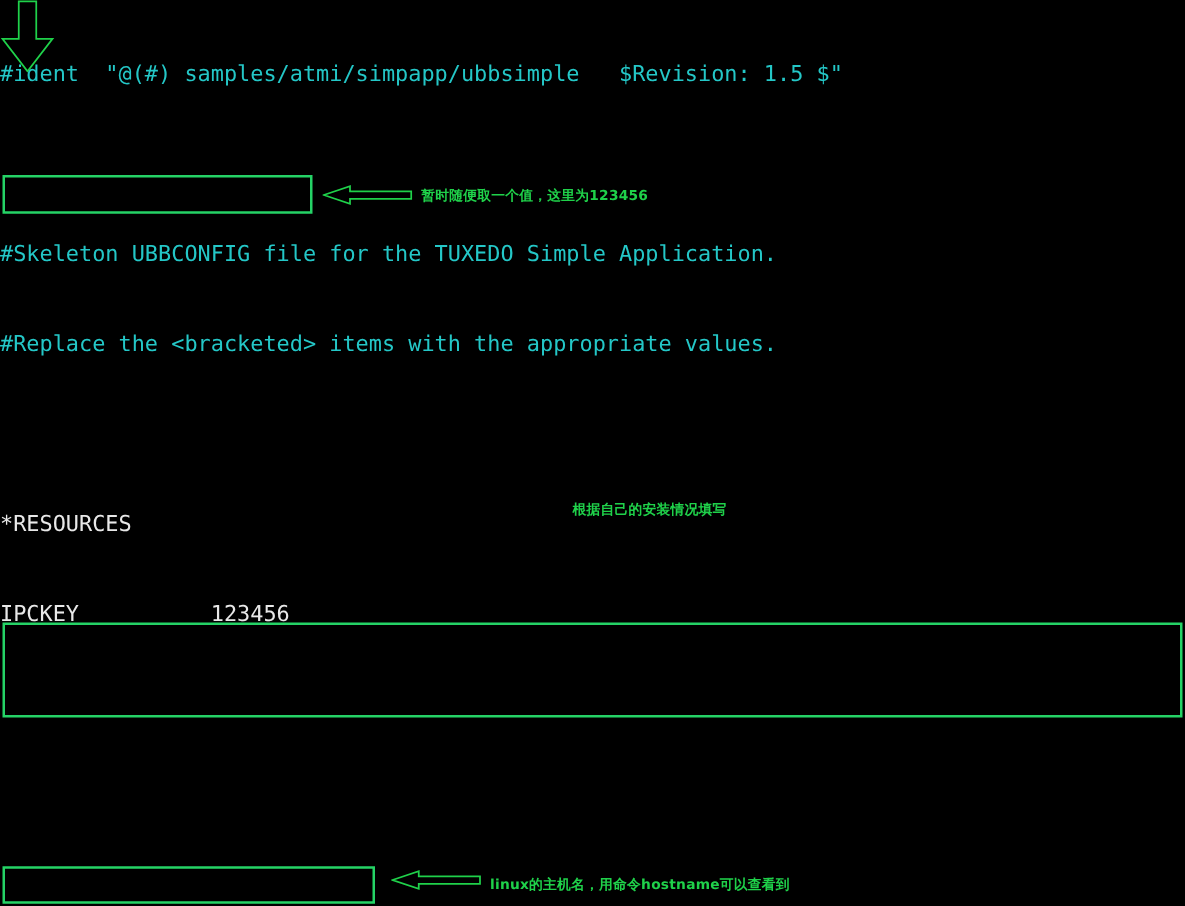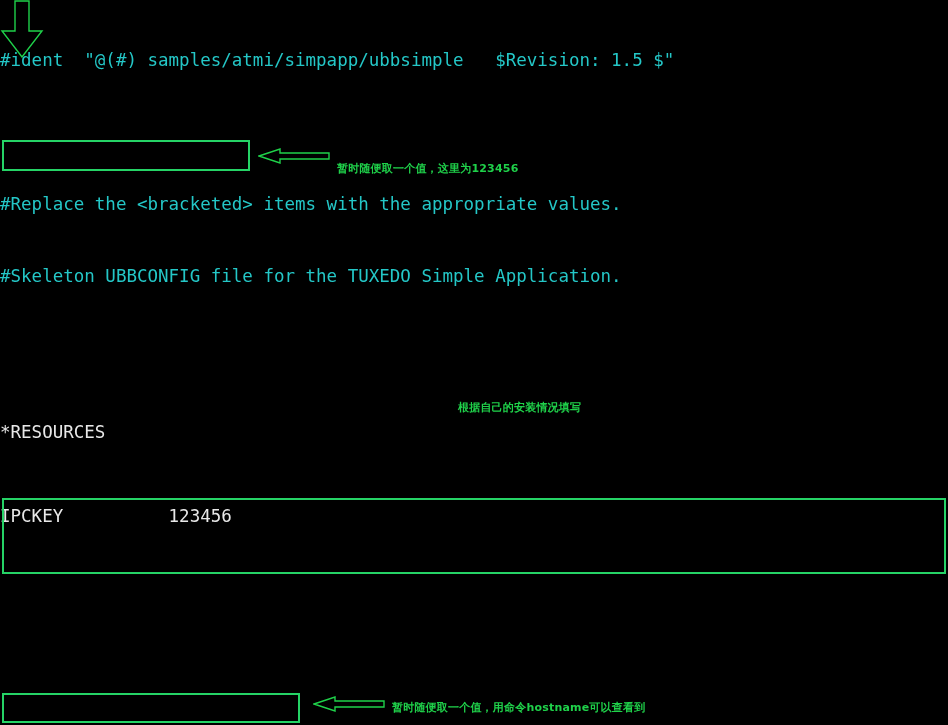--- a/index.html
+++ b/index.html
@@ -28,21 +28,21 @@
     font-size: 17.5px;
     line-height: 24px;
     white-space: pre;
     letter-spacing: 0px;
   }
   .line {
     height: 24px;
     white-space: pre;
   }
   .c-comment { color: #24c7c7; }
-  .c-plain   { color: #e8e8e8; margin-top: 12px; }
+  .c-plain   { color: #e8e8e8; }
   .c-blank   { color: transparent; }
 
   
   .hl-box {
     position: absolute;
     border: 2px solid #25d366;
     box-sizing: border-box;
     pointer-events: none;
     background: transparent;
   }
@@ -53,42 +53,42 @@
   
   .anno-text {
     position: absolute;
     color: #1fd14a;
     font-family: "DejaVu Sans", "Liberation Sans", sans-serif;
     font-size: 11px;
     font-weight: bold;
     white-space: nowrap;
     letter-spacing: 0.2px;
   }
-  #anno-ipckey-text { left: 337px; top: 161px; }
+  #anno-ipckey-text { left: 337px; top: 149px; }
   #anno-dirs-text   { left: 458px; top: 400px; }
   #anno-eric-text   { left: 392px; top: 700px; }
 
   .arrow-left {
     position: absolute;
   }
   #arrow-ipckey { left: 258px; top: 148px; }
   #arrow-eric   { left: 313px; top: 696px; }
   #arrow-down   { left: 487px; top: 428px; }
 </style>
 </head>
 <body>
 
 <div id="screen">
 
   
   <div class="code">
     <div class="line c-comment">#ident  "@(#) samples/atmi/simpapp/ubbsimple   $Revision: 1.5 $"</div>
     <div class="line c-blank"></div>
+    <div class="line c-comment">#Skeleton UBBCONFIG file for the TUXEDO Simple Application.</div>
     <div class="line c-comment">#Replace the &lt;bracketed&gt; items with the appropriate values.</div>
-    <div class="line c-comment">#Skeleton UBBCONFIG file for the TUXEDO Simple Application.</div>
     <div class="line c-blank"></div>
     <div class="line c-plain">*RESOURCES</div>
     <div class="line c-plain">IPCKEY          123456</div>
     <div class="line c-blank"></div>
     <div class="line c-blank"></div>
     
     
     
     
     
@@ -128,15 +128,15 @@
   </svg>
 
   
   <svg id="arrow-down" width="44" height="58" viewBox="0 0 44 58">
     <path d="M15 1 L29 1 L29 31 L42 31 L22 57 L2 31 L15 31 Z" fill="none" stroke="#1fd14a" stroke-width="1.4"></path>
   </svg>
 
   
   <div class="anno-text" id="anno-ipckey-text">暂时随便取一个值，这里为123456</div>
   <div class="anno-text" id="anno-dirs-text">根据自己的安装情况填写</div>
-  <div class="anno-text" id="anno-eric-text">暂时随便取一个值，用命令hostname可以查看到</div>
+  <div class="anno-text" id="anno-eric-text">linux的主机名，用命令hostname可以查看到</div>
 
 </div>
 
 </body></html>

